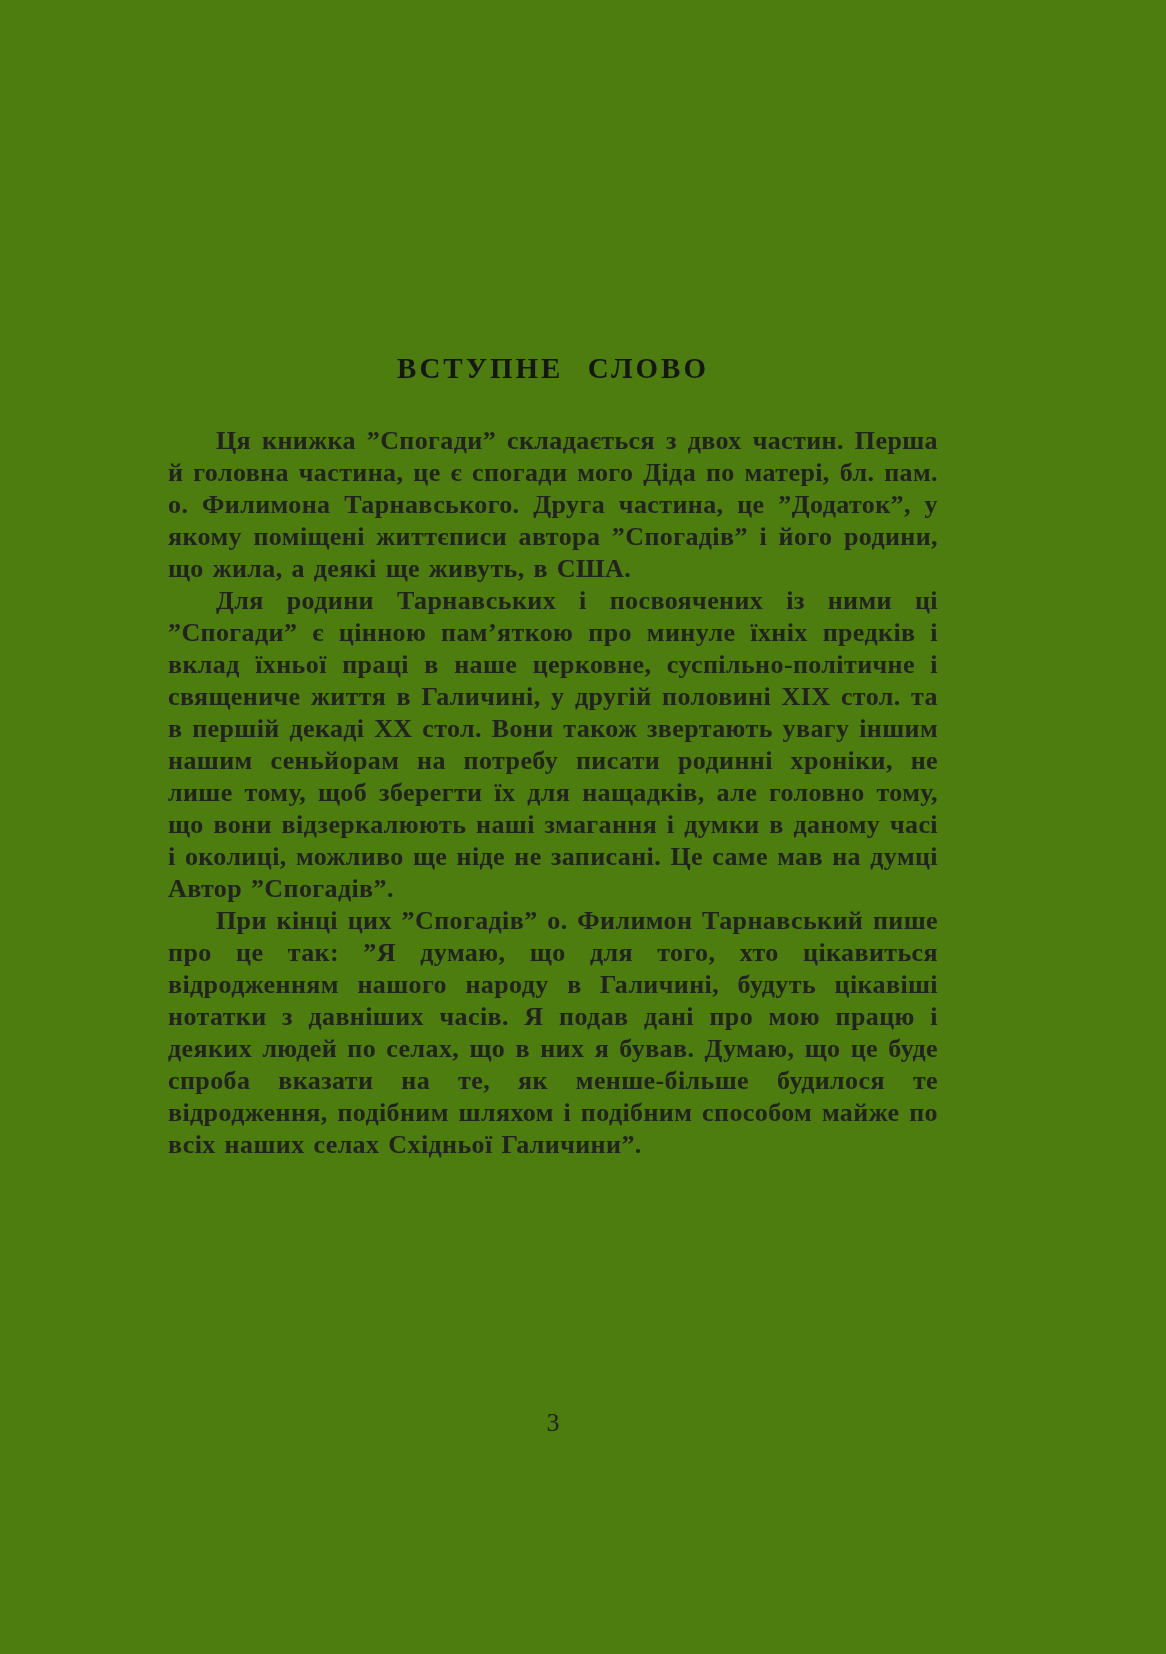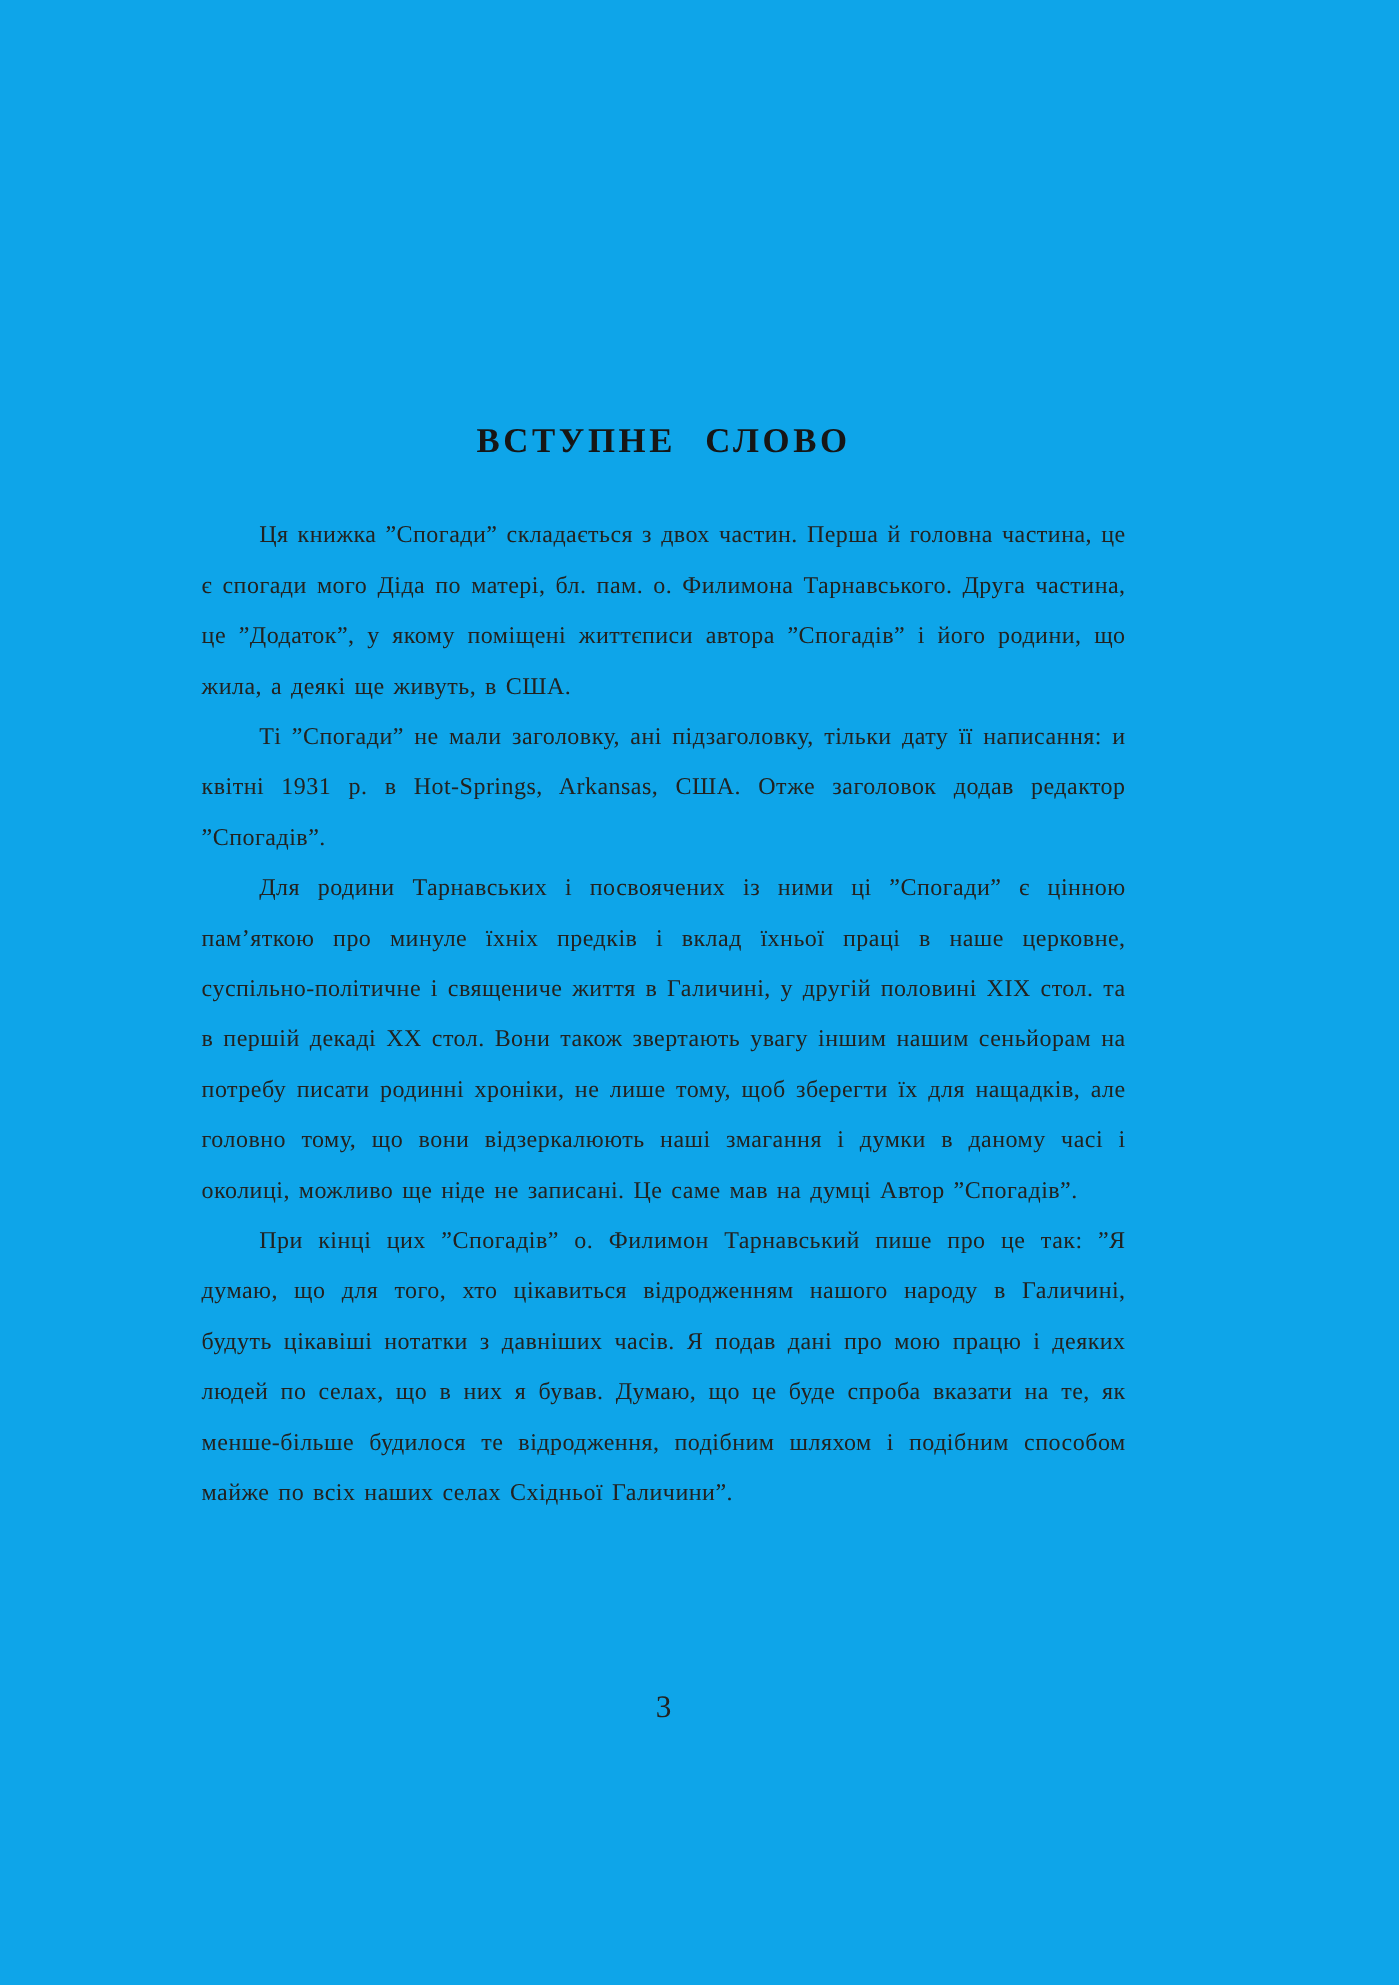--- a/index.html
+++ b/index.html
@@ -5,21 +5,21 @@
   html, body {
     margin: 0;
     padding: 0;
     background: #e8e8e6;
   }
   .page {
     position: relative;
     width: 1166px;
     height: 1654px;
     margin: 0 auto;
-    background: #0ea5e9;
+    background: #4d7c0f;
     color: #1e1e1e;
     font-family: "Liberation Serif", "DejaVu Serif", serif;
     overflow: hidden;
     box-sizing: border-box;
   }
   .content {
     position: absolute;
     left: 168px;
     top: 352px;
     width: 770px;
@@ -28,45 +28,45 @@
     margin: 0 0 40px 0;
     text-align: center;
     font-size: 29px;
     font-weight: bold;
     letter-spacing: 3px;
     word-spacing: 14px;
     color: #161616;
   }
   .body-text p {
     margin: 0;
-    font-size: 20px;
-    line-height: 42px;
+    font-size: 26px;
+    line-height: 32px;
     text-align: justify;
     text-indent: 48px;
     letter-spacing: 0.4px;
     word-spacing: 2px;
     color: #222220;
+    font-weight: bold;
   }
   .page-number {
     position: absolute;
     left: 168px;
     width: 770px;
     top: 1408px;
     text-align: center;
     font-size: 26px;
     color: #222220;
   }
 </style>
 </head>
 <body>
 
 <div class="page">
   <div class="content">
     <h1 class="title">ВСТУПНЕ СЛОВО</h1>
     <div class="body-text">
       <p>Ця книжка ”Спогади” складається з двох частин. Перша й головна частина, це є спогади мого Діда по матері, бл. пам. о. Филимона Тарнавського. Друга частина, це ”Додаток”, у якому поміщені життєписи автора ”Спогадів” і його родини, що жила, а деякі ще живуть, в США.</p>
-      <p>Ті ”Спогади” не мали заголовку, ані підзаголовку, тільки дату її написання: и квітні 1931 р. в Hot-Springs, Arkansas, США. Отже заголовок додав редактор ”Спогадів”.</p>
       <p>Для родини Тарнавських і посвоячених із ними ці ”Спогади” є цінною пам’яткою про минуле їхніх предків і вклад їхньої праці в наше церковне, суспільно-політичне і священиче життя в Галичині, у другій половині XIX стол. та в першій декаді XX стол. Вони також звертають увагу іншим нашим сеньйорам на потребу писати родинні хроніки, не лише тому, щоб зберегти їх для нащадків, але головно тому, що вони відзеркалюють наші змагання і думки в даному часі і околиці, можливо ще ніде не записані. Це саме мав на думці Автор ”Спогадів”.</p>
       <p>При кінці цих ”Спогадів” о. Филимон Тарнавський пише про це так: ”Я думаю, що для того, хто цікавиться відродженням нашого народу в Галичині, будуть цікавіші нотатки з давніших часів. Я подав дані про мою працю і деяких людей по селах, що в них я бував. Думаю, що це буде спроба вказати на те, як менше-більше будилося те відродження,  подібним  шляхом і подібним способом майже по всіх наших селах Східньої Галичини”.</p>
     </div>
   </div>
   <div class="page-number">3</div>
 </div>
 
 </body></html>

